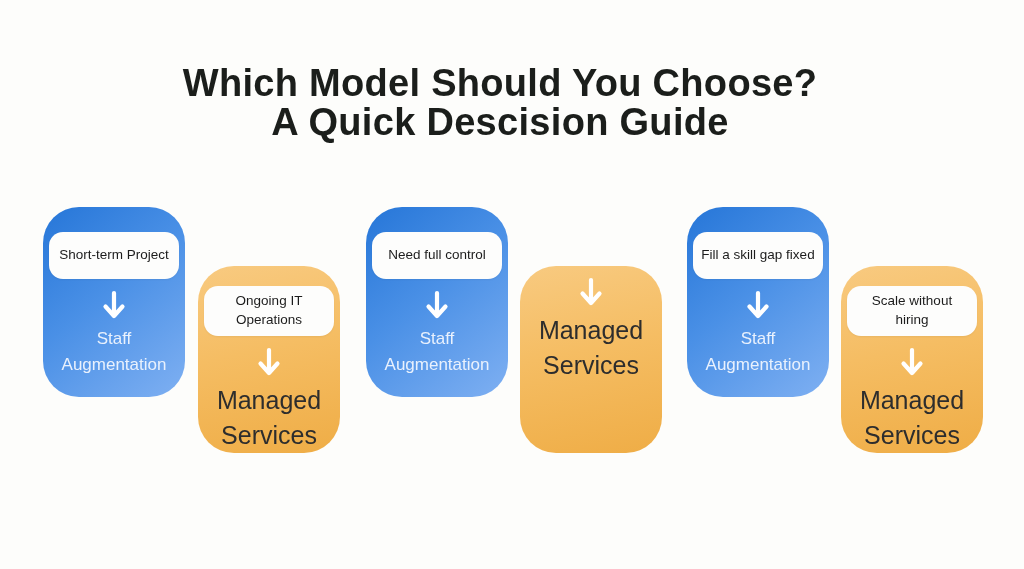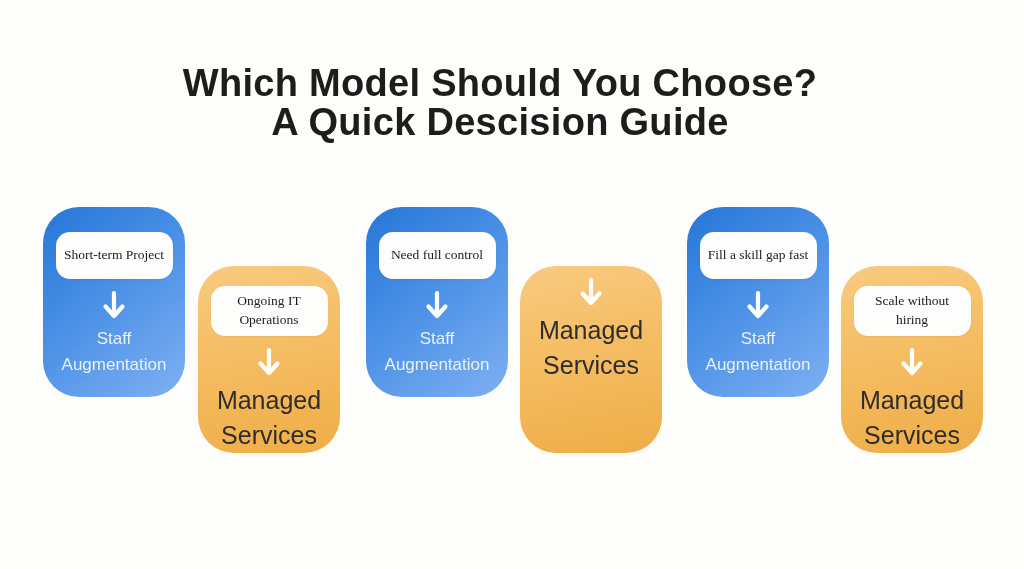--- a/index.html
+++ b/index.html
@@ -36,28 +36,27 @@
   }
   .card.pos-1{left:43px;}
   .card.pos-2{left:198px;}
   .card.pos-3{left:366px;}
   .card.pos-4{left:520px;}
   .card.pos-5{left:687px;}
   .card.pos-6{left:841px;}
 
   .pill{
     background:#fdfdfc;border-radius:14px;
-    width:117px;box-sizing:border-box;
+    width:130px;box-sizing:border-box;
     padding:8px 7px;
     text-align:center;color:#1c1c1c;
     font-size:13.5px;line-height:1.4;
     box-shadow:0 1px 2px rgba(0,0,0,0.05);
     display:flex;align-items:center;justify-content:center;
     min-height:47px;
-    font-family:Liberation Serif, serif;
   }
   .card.staff .pill{margin-top:25px;}
   .card.managed .pill{margin-top:20px;text-align:center;}
 
   .arrow{
     margin-top:11px;height:31px;width:26px;
     flex:0 0 auto;
   }
   .arrow svg{display:block;width:26px;height:31px;}
 
@@ -122,21 +121,21 @@
     <div class="arrow">
       <svg viewBox="0 0 26 31">
           <path d="M13 3 V23 M4.5 16.5 L13 26 L21.5 16.5" fill="none" stroke="#ffffff" stroke-width="4.2" stroke-linecap="round" stroke-linejoin="round"></path>
         </svg>
     </div>
     <div class="result">Managed Services</div>
   </div>
 
   <div class="card staff pos-5">
     <div class="pill">
-      <span>Fill a skill gap fast</span>
+      <span>Fill a skill gap fixed</span>
     </div>
     <div class="arrow">
       <svg viewBox="0 0 26 31">
           <path d="M13 3 V23 M4.5 16.5 L13 26 L21.5 16.5" fill="none" stroke="#ffffff" stroke-width="4.2" stroke-linecap="round" stroke-linejoin="round"></path>
         </svg>
     </div>
     <div class="result">Staff Augmentation</div>
   </div>
 
   <div class="card managed pos-6">

